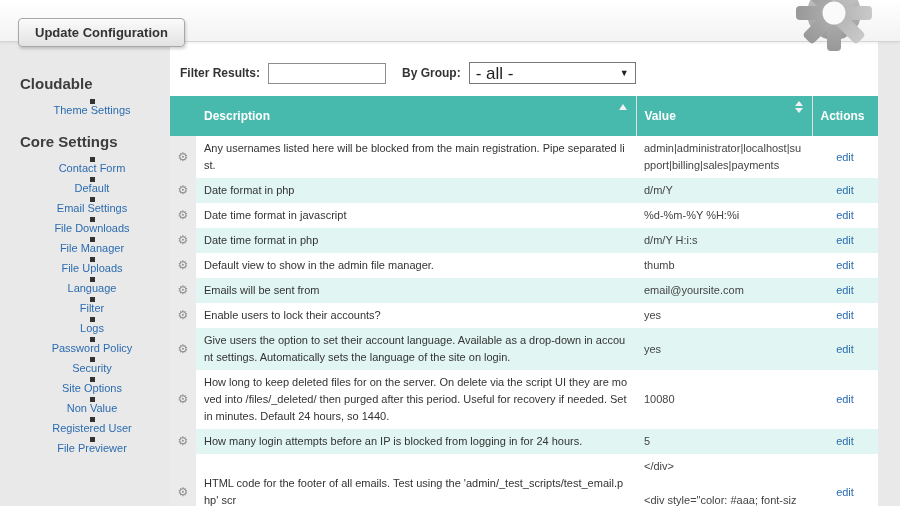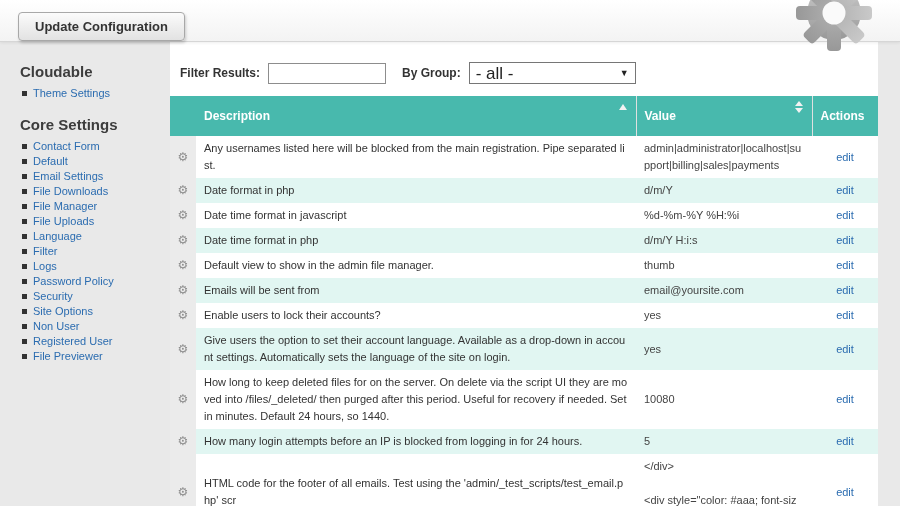--- a/index.html
+++ b/index.html
@@ -13,45 +13,45 @@
   
   .topbar {
     position: relative;
     height: 42px;
     background: linear-gradient(#ffffff, #f3f3f3);
     border-bottom: 1px solid #d6d6d6;
     box-shadow: 0 1px 3px rgba(0,0,0,0.07);
     z-index: 3;
   }
   .update-btn {
-    position: absolute; left: 18px; top: 12px;
+    position: absolute; left: 18px; top: 18px;
     height: 29px; padding: 0 16px;
     font-family: "Liberation Sans", sans-serif;
     font-size: 13px; font-weight: bold; color: #333;
     background: linear-gradient(#fbfbfb, #e2e2e2);
     border: 1px solid #a8a8a8; border-radius: 4px;
     box-shadow: 1px 2px 3px rgba(0,0,0,0.18);
     cursor: pointer;
   }
   .gear { position: absolute; right: 16px; top: 0; }
 
   
   .layout { display: flex; height: 464px; overflow: hidden; }
 
   
   .sidebar { width: 170px; flex: none; padding: 4px 8px 0 20px; }
   .side-section h2 {
     font-size: 15px; font-weight: bold; color: #3d3d3d;
     margin: 17px 0 7px;
   }
-  .side-section:first-child h2 { margin-top: 17px; }
+  .side-section:first-child h2 { margin-top: 29px; }
   .side-link {
-    display: flex; align-items: center; gap: 6px;
+    display: flex; align-items: center; 
     font-size: 11px; color: #2b6cb0; text-decoration: none;
-    margin: 0 0 3px 2px; line-height: 12px;
+    margin: 0 0 3px 2px; line-height: 12px; flex-direction: column;
   }
   .bullet { width: 5px; height: 5px; background: #333; flex: none; }
 
   
   .content { width: 708px; flex: none; background: #fff; overflow: hidden; }
   .filter-row {
     display: flex; align-items: center;
     padding: 20px 0 12px 10px; font-size: 12px; color: #333;
   }
   .filter-label { font-weight: bold; margin-right: 8px; }
@@ -209,21 +209,21 @@
             <span class="bullet"></span>
             <span>Site Options</span>
           </a>
         </div>
   </section>
 
   <section class="side-section">
     <div>
           <a href="#" class="side-link">
             <span class="bullet"></span>
-            <span>Non User</span>
+            <span>Non Value</span>
           </a>
           <a href="#" class="side-link">
             <span class="bullet"></span>
             <span>Registered User</span>
           </a>
         </div>
   </section>
 
   <section class="side-section">
     <div>

